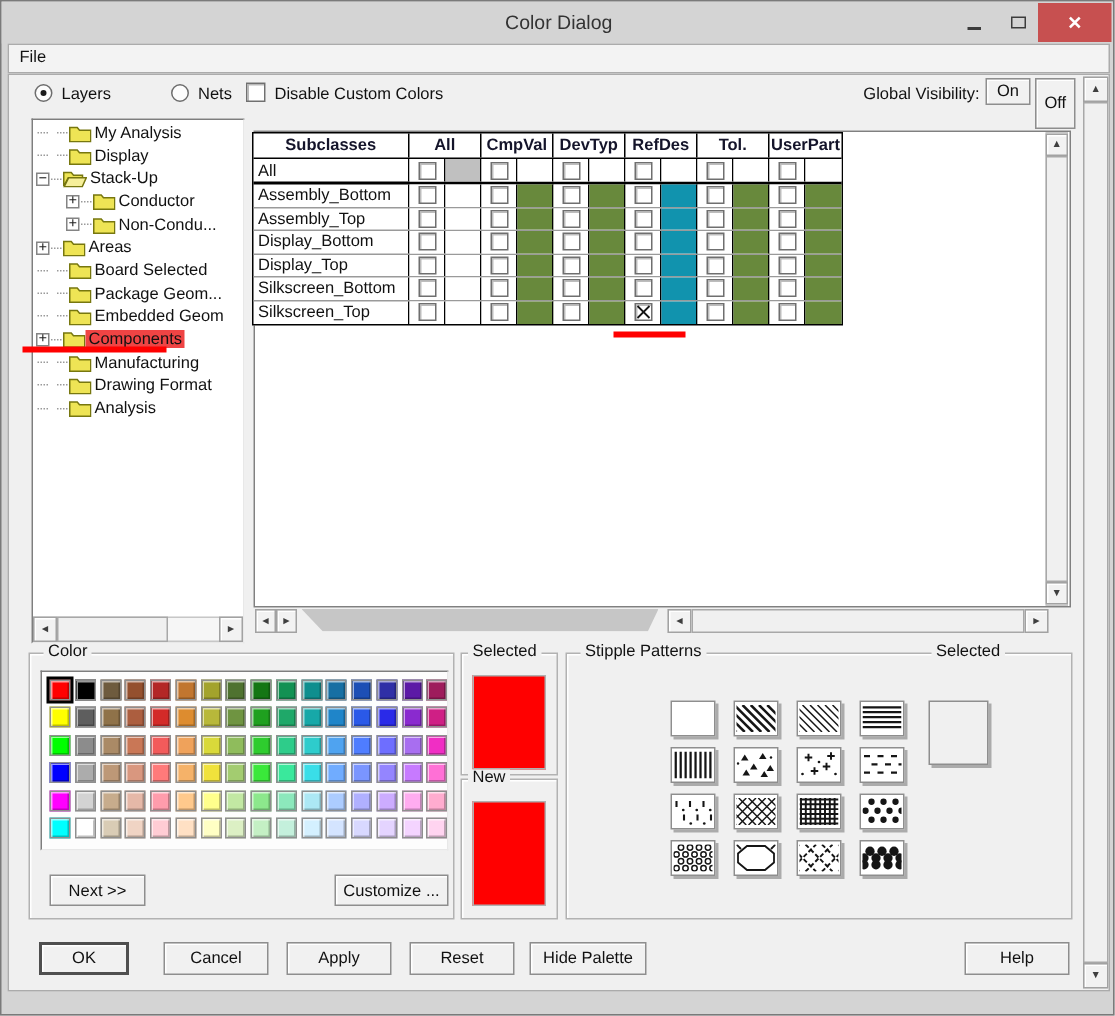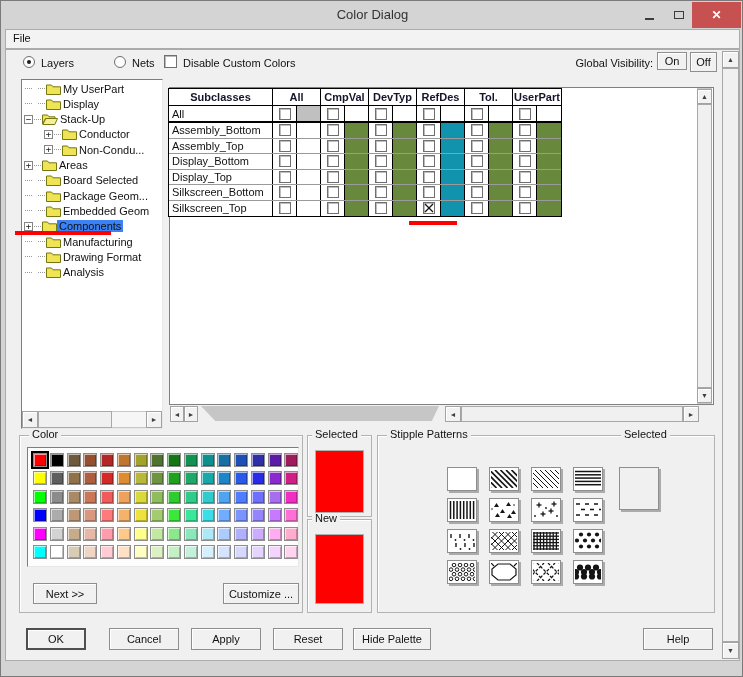--- a/index.html
+++ b/index.html
@@ -35,21 +35,21 @@
   .groupbox{border:1px solid #B2B2B2;box-shadow:inset 1px 1px 0 #fff;}
   .gb-label{position:absolute;background:#F0F0F0;padding:0 3px;line-height:11px;}
   
   .sb{background:#F2F2F2;border:1px solid #A2A2A2;color:#3f3f3f;font-size:7px;display:flex;align-items:center;justify-content:center;box-shadow:inset 1px 1px 0 #fff;}
   .sb-track{background:#F6F6F6;border:1px solid #C7C7C7;}
   .sb-thumb{background:#F0F0F0;border:1px solid #A8A8A8;}
   
   .tree-row{position:absolute;height:15px;display:flex;align-items:center;}
   .expander{width:9px;height:9px;background:#fff;border:1px solid #848484;font-size:9px;line-height:7px;text-align:center;font-family:"DejaVu Sans Mono",monospace;color:#222;flex:0 0 auto;}
   .tree-label{padding:0 2px;white-space:nowrap;font-size:11px;}
-  .tree-label.sel{background:#3b82f6;}
+  .tree-label.sel{background:#ef4444;}
   .stub{width:7px;border-top:1px dotted #9a9a9a;margin:0 1px;flex:0 0 auto;}
   
   .grid{position:absolute;border:1px solid #000;background:#fff;}
   .grow{display:flex;}
   .gcell{border-right:1px solid #000;display:flex;align-items:center;overflow:hidden;}
   .ghead{justify-content:center;font-weight:bold;font-size:11px;color:#14142a;}
   .glabel{padding-left:3px;font-size:11px;}
   
   .tile{background:#fff;border:1px solid #8E8E8E;box-shadow:2px 2px 0 #ABABAB;display:flex;align-items:center;justify-content:center;}
   
@@ -85,41 +85,41 @@
     </div>
   <div class="abs txt" style="left:40px;top:56px;">Layers</div>
   <div class="abs radio" style="left:113px;top:55px;"></div>
   <div class="abs txt" style="left:131px;top:56px;">Nets</div>
   <div class="abs checkbox" style="left:163px;top:54px;"></div>
   <div class="abs txt" style="left:182px;top:56px;">Disable Custom Colors</div>
   <div class="abs txt" style="left:552px;top:56px;width:100px;text-align:right;">Global Visibility:</div>
   <div class="abs btn" style="left:656px;top:51px;width:30px;height:18px;">
       <span>On</span>
     </div>
-  <div class="abs btn" style="left:689px;top:51px;width:27px;height:20px;">
+  <div class="abs btn" style="left:689px;top:51px;width:27px;height:34px;">
       <span>Off</span>
     </div>
 
   <div class="abs sb-track" style="left:721px;top:50px;width:17px;height:608px;"></div>
   <div class="abs sb" style="left:721px;top:50px;width:17px;height:17px;">▲</div>
   <div class="abs sb-thumb" style="left:721px;top:67px;width:17px;height:574px;"></div>
   <div class="abs sb" style="left:721px;top:641px;width:17px;height:17px;">▼</div>
 
   <div class="abs sunken" style="left:20px;top:78px;width:142px;height:350px;"></div>
   <div class="abs" id="tree" style="left:21px;top:79px;width:140px;height:330px;overflow:hidden;">
       <div class="tree-row" style="top: 1px; left: 2px;">
         <span class="stub"></span>
         <span style="width:4px;flex:0 0 auto;"></span>
         <span class="stub"></span>
         <span style="flex:0 0 auto;display:flex;">
           <svg width="15" height="12" viewBox="0 0 15 12">
             <path d="M0.5 2 H5.5 L7 3.8 H14.5 V11.5 H0.5 Z" fill="#EEE455" stroke="#77770F"></path>
           </svg>
         </span>
-        <span class="tree-label">My UserPart</span>
+        <span class="tree-label">My Analysis</span>
       </div>
       <div class="tree-row" style="top: 16.3px; left: 2px;">
         <span class="stub"></span>
         <span style="width:4px;flex:0 0 auto;"></span>
         <span class="stub"></span>
         <span style="flex:0 0 auto;display:flex;">
           <svg width="15" height="12" viewBox="0 0 15 12">
             <path d="M0.5 2 H5.5 L7 3.8 H14.5 V11.5 H0.5 Z" fill="#EEE455" stroke="#77770F"></path>
           </svg>
         </span>

